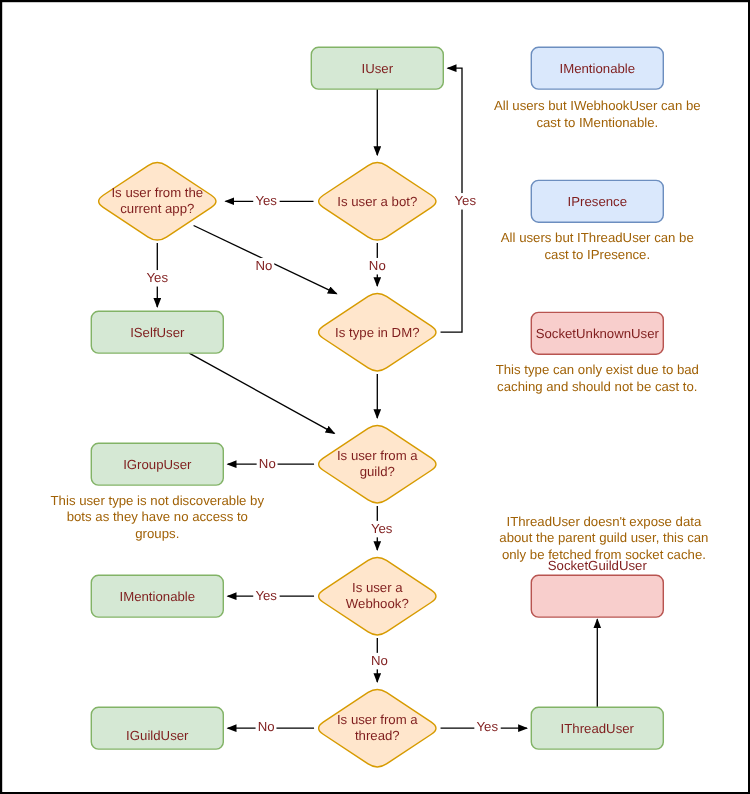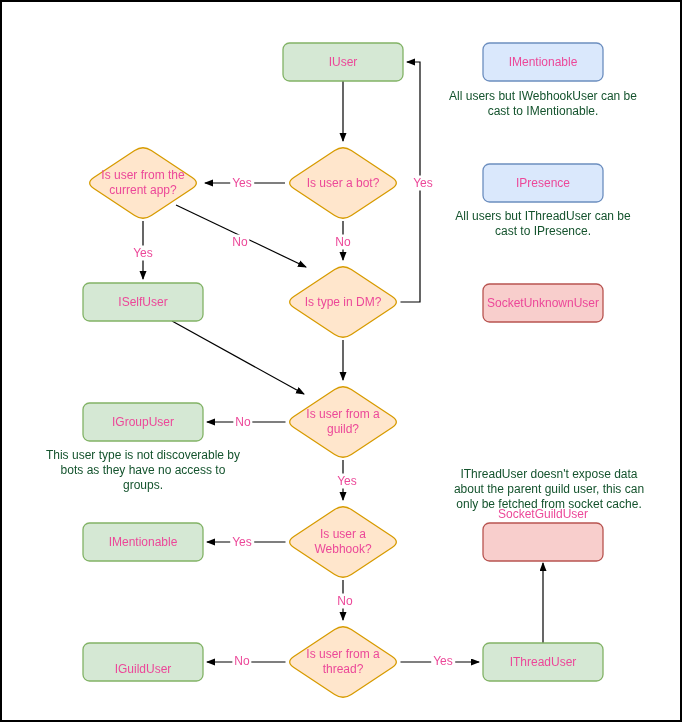--- a/index.html
+++ b/index.html
@@ -1,23 +1,23 @@
 <!DOCTYPE html>
 <html><head>
 <meta charset="utf-8">
 <title>Diagram</title>
 <style>
   html,body{margin:0;padding:0;background:#ffffff;font-family:"Liberation Sans","DejaVu Sans",sans-serif;}
   .canvas{position:relative;width:682px;height:722px;box-sizing:border-box;border:2px solid #000;background:#fff;overflow:hidden;}
   .layer{position:absolute;left:0;top:0;width:682px;height:722px;}
   svg.layer{pointer-events:none;}
-  .lbl{position:absolute;font-size:12px;line-height:15px;color:#ec4899;text-align:center;white-space:pre-line;}
+  .lbl{position:absolute;font-size:12px;line-height:15px;color:#7f1d1d;text-align:center;white-space:pre-line;}
   .node-lbl{display:flex;align-items:center;justify-content:center;}
   .edge-lbl{background:#ffffff;padding:0 2px;transform:translate(-50%,-50%);white-space:nowrap;}
-  .note{color:#14532d;}
+  .note{color:#a16207;}
 </style>
 </head>
 <body>
 
 <div class="canvas">
 
   <svg class="layer" viewBox="0 0 682 722">
     <defs>
       <marker id="arrow" markerWidth="10" markerHeight="8" refX="8" refY="3.5" orient="auto" markerUnits="userSpaceOnUse">
         <path d="M0,0 L9,3.5 L0,7 Z" fill="#000"></path>
@@ -99,20 +99,22 @@
     <div class="lbl edge-lbl" style="left:345px;top:479px;">Yes</div>
     <div class="lbl edge-lbl" style="left:240px;top:540px;">Yes</div>
     <div class="lbl edge-lbl" style="left:343px;top:599px;">No</div>
     <div class="lbl edge-lbl" style="left:240px;top:659px;">No</div>
     <div class="lbl edge-lbl" style="left:441px;top:659px;">Yes</div>
 
     <div class="lbl note" style="left:426px;top:87px;width:230px;position:absolute;">All users but IWebhookUser can be
 cast to IMentionable.</div>
     <div class="lbl note" style="left:426px;top:207px;width:230px;position:absolute;">All users but IThreadUser can be
 cast to IPresence.</div>
+    <div class="lbl note" style="left:426px;top:327px;width:230px;position:absolute;">This type can only exist due to bad
+caching and should not be cast to.</div>
     <div class="lbl note" style="left:21px;top:446px;width:240px;position:absolute;">This user type is not discoverable by
 bots as they have no access to
 groups.</div>
     <div class="lbl note" style="left:432px;top:465px;width:230px;position:absolute;">IThreadUser doesn't expose data
 about the parent guild user, this can
 only be fetched from socket cache.</div>
   </div>
 
 </div>
 

